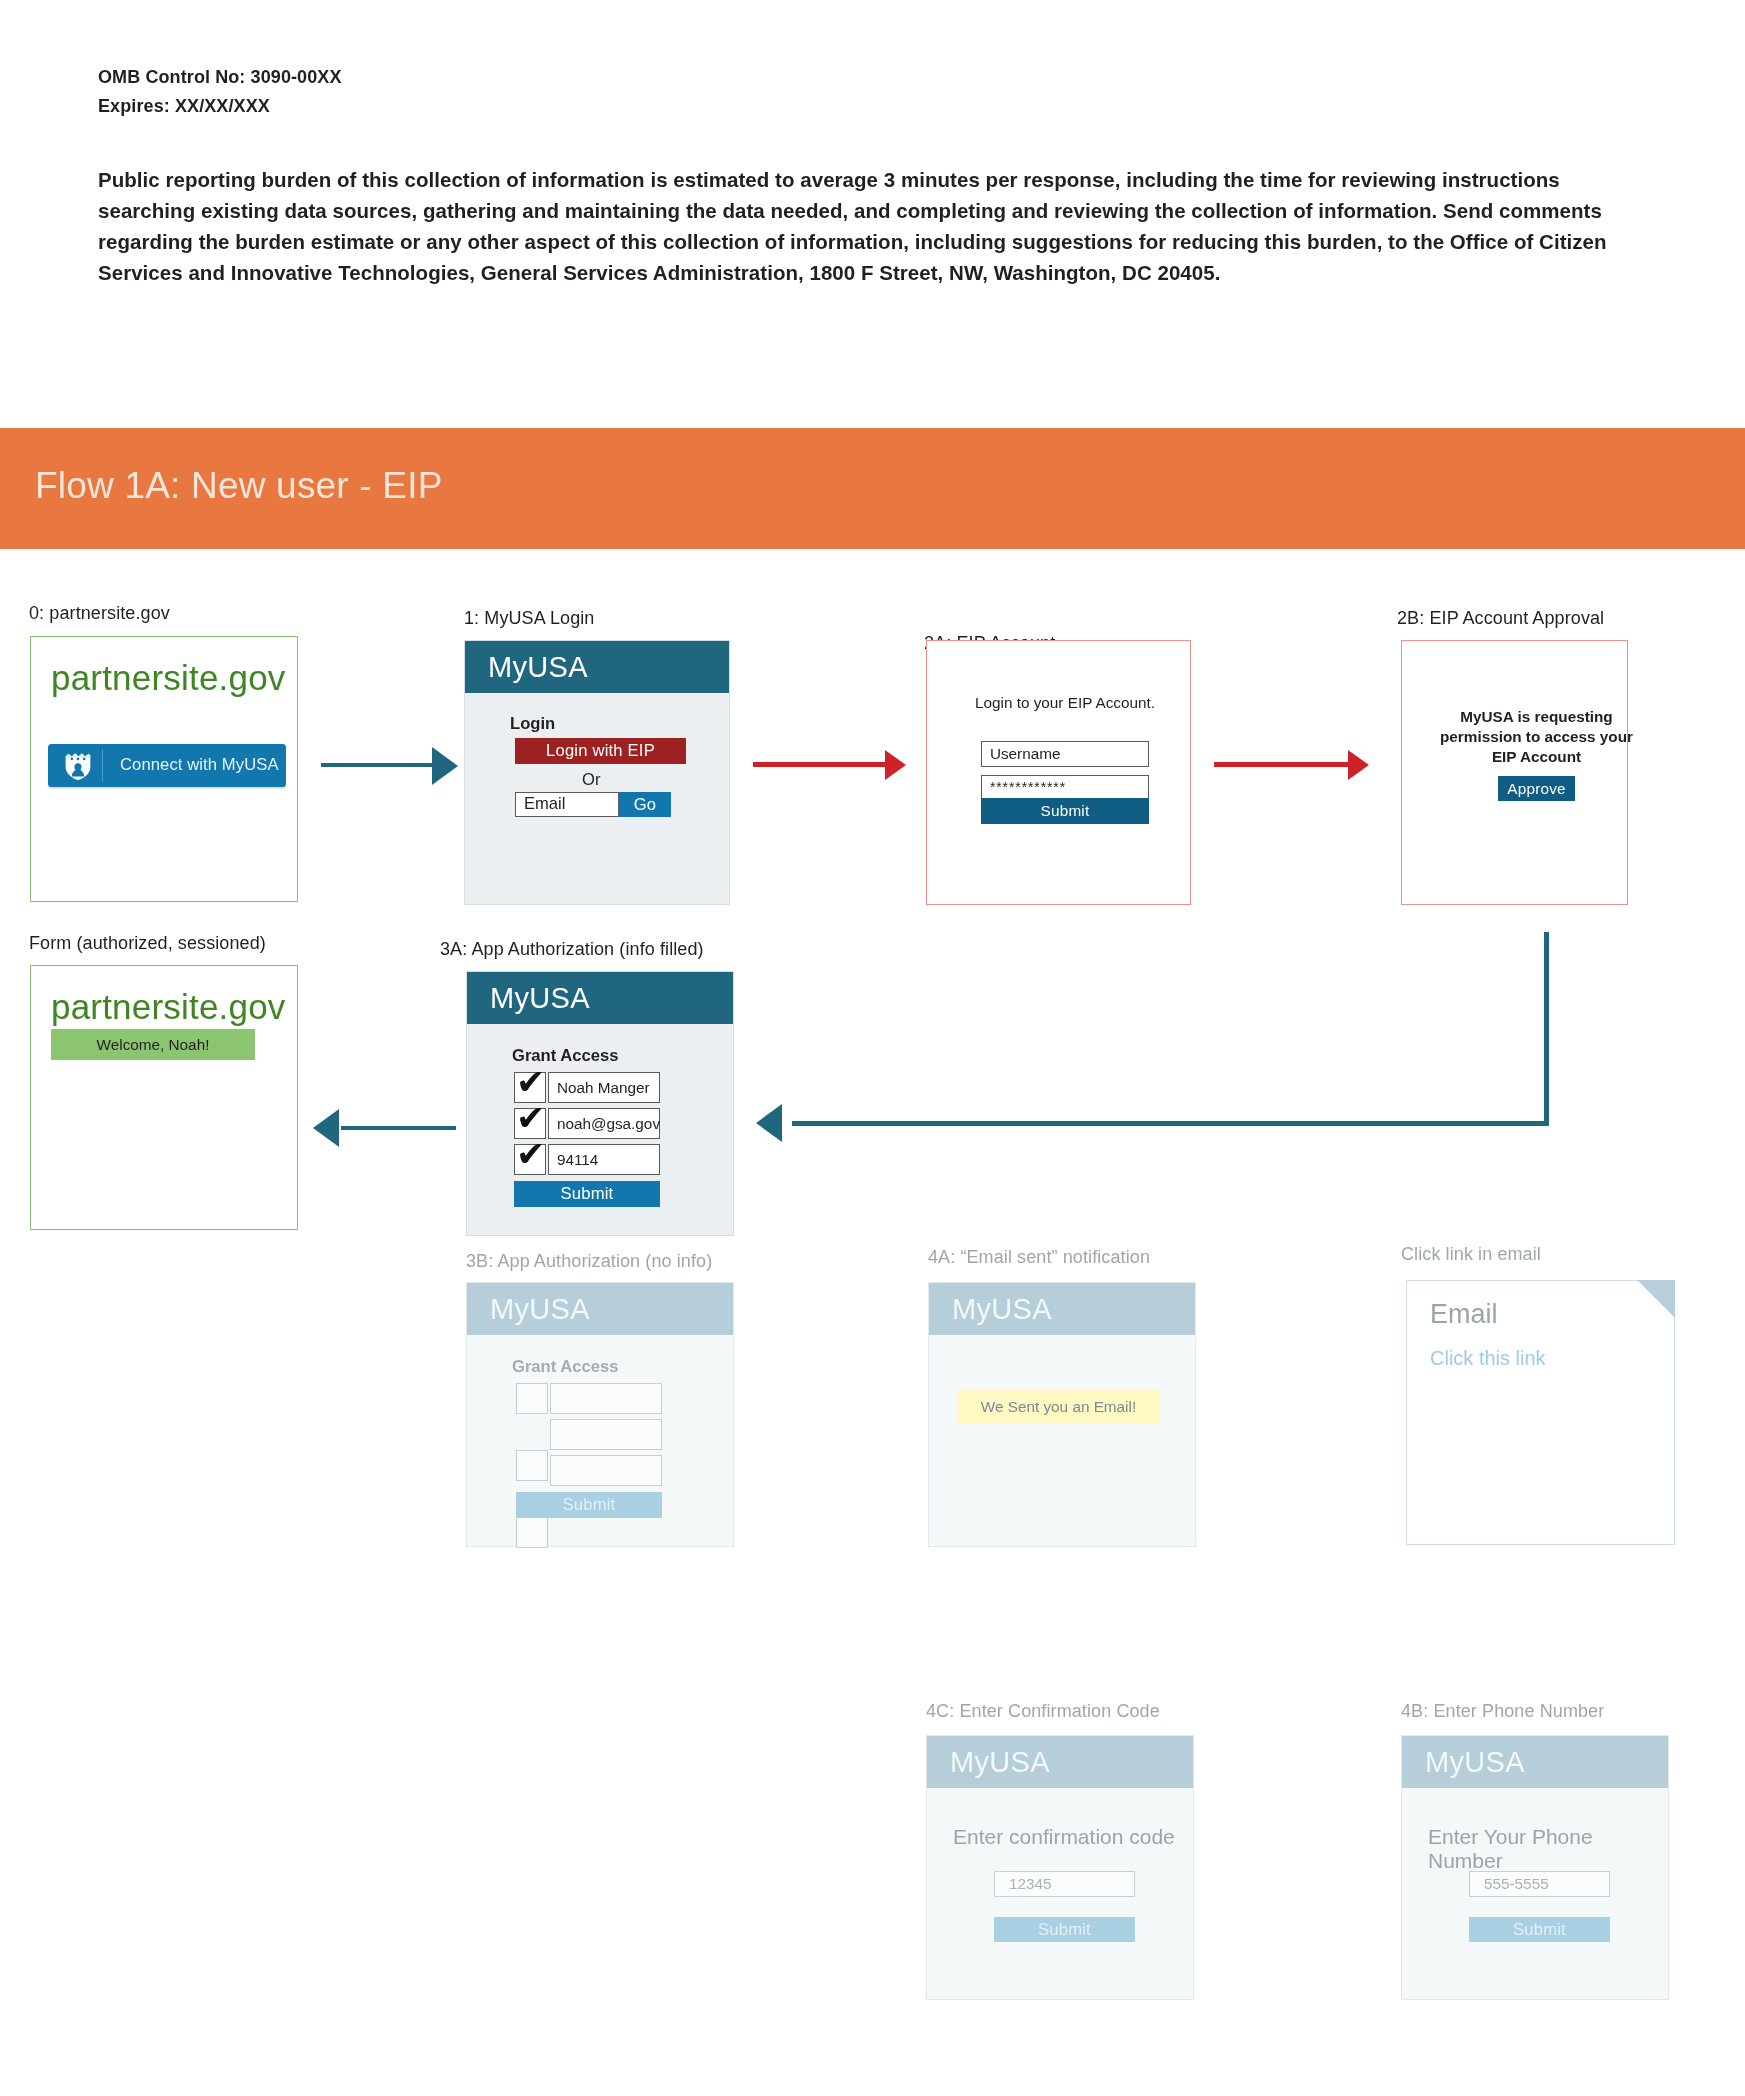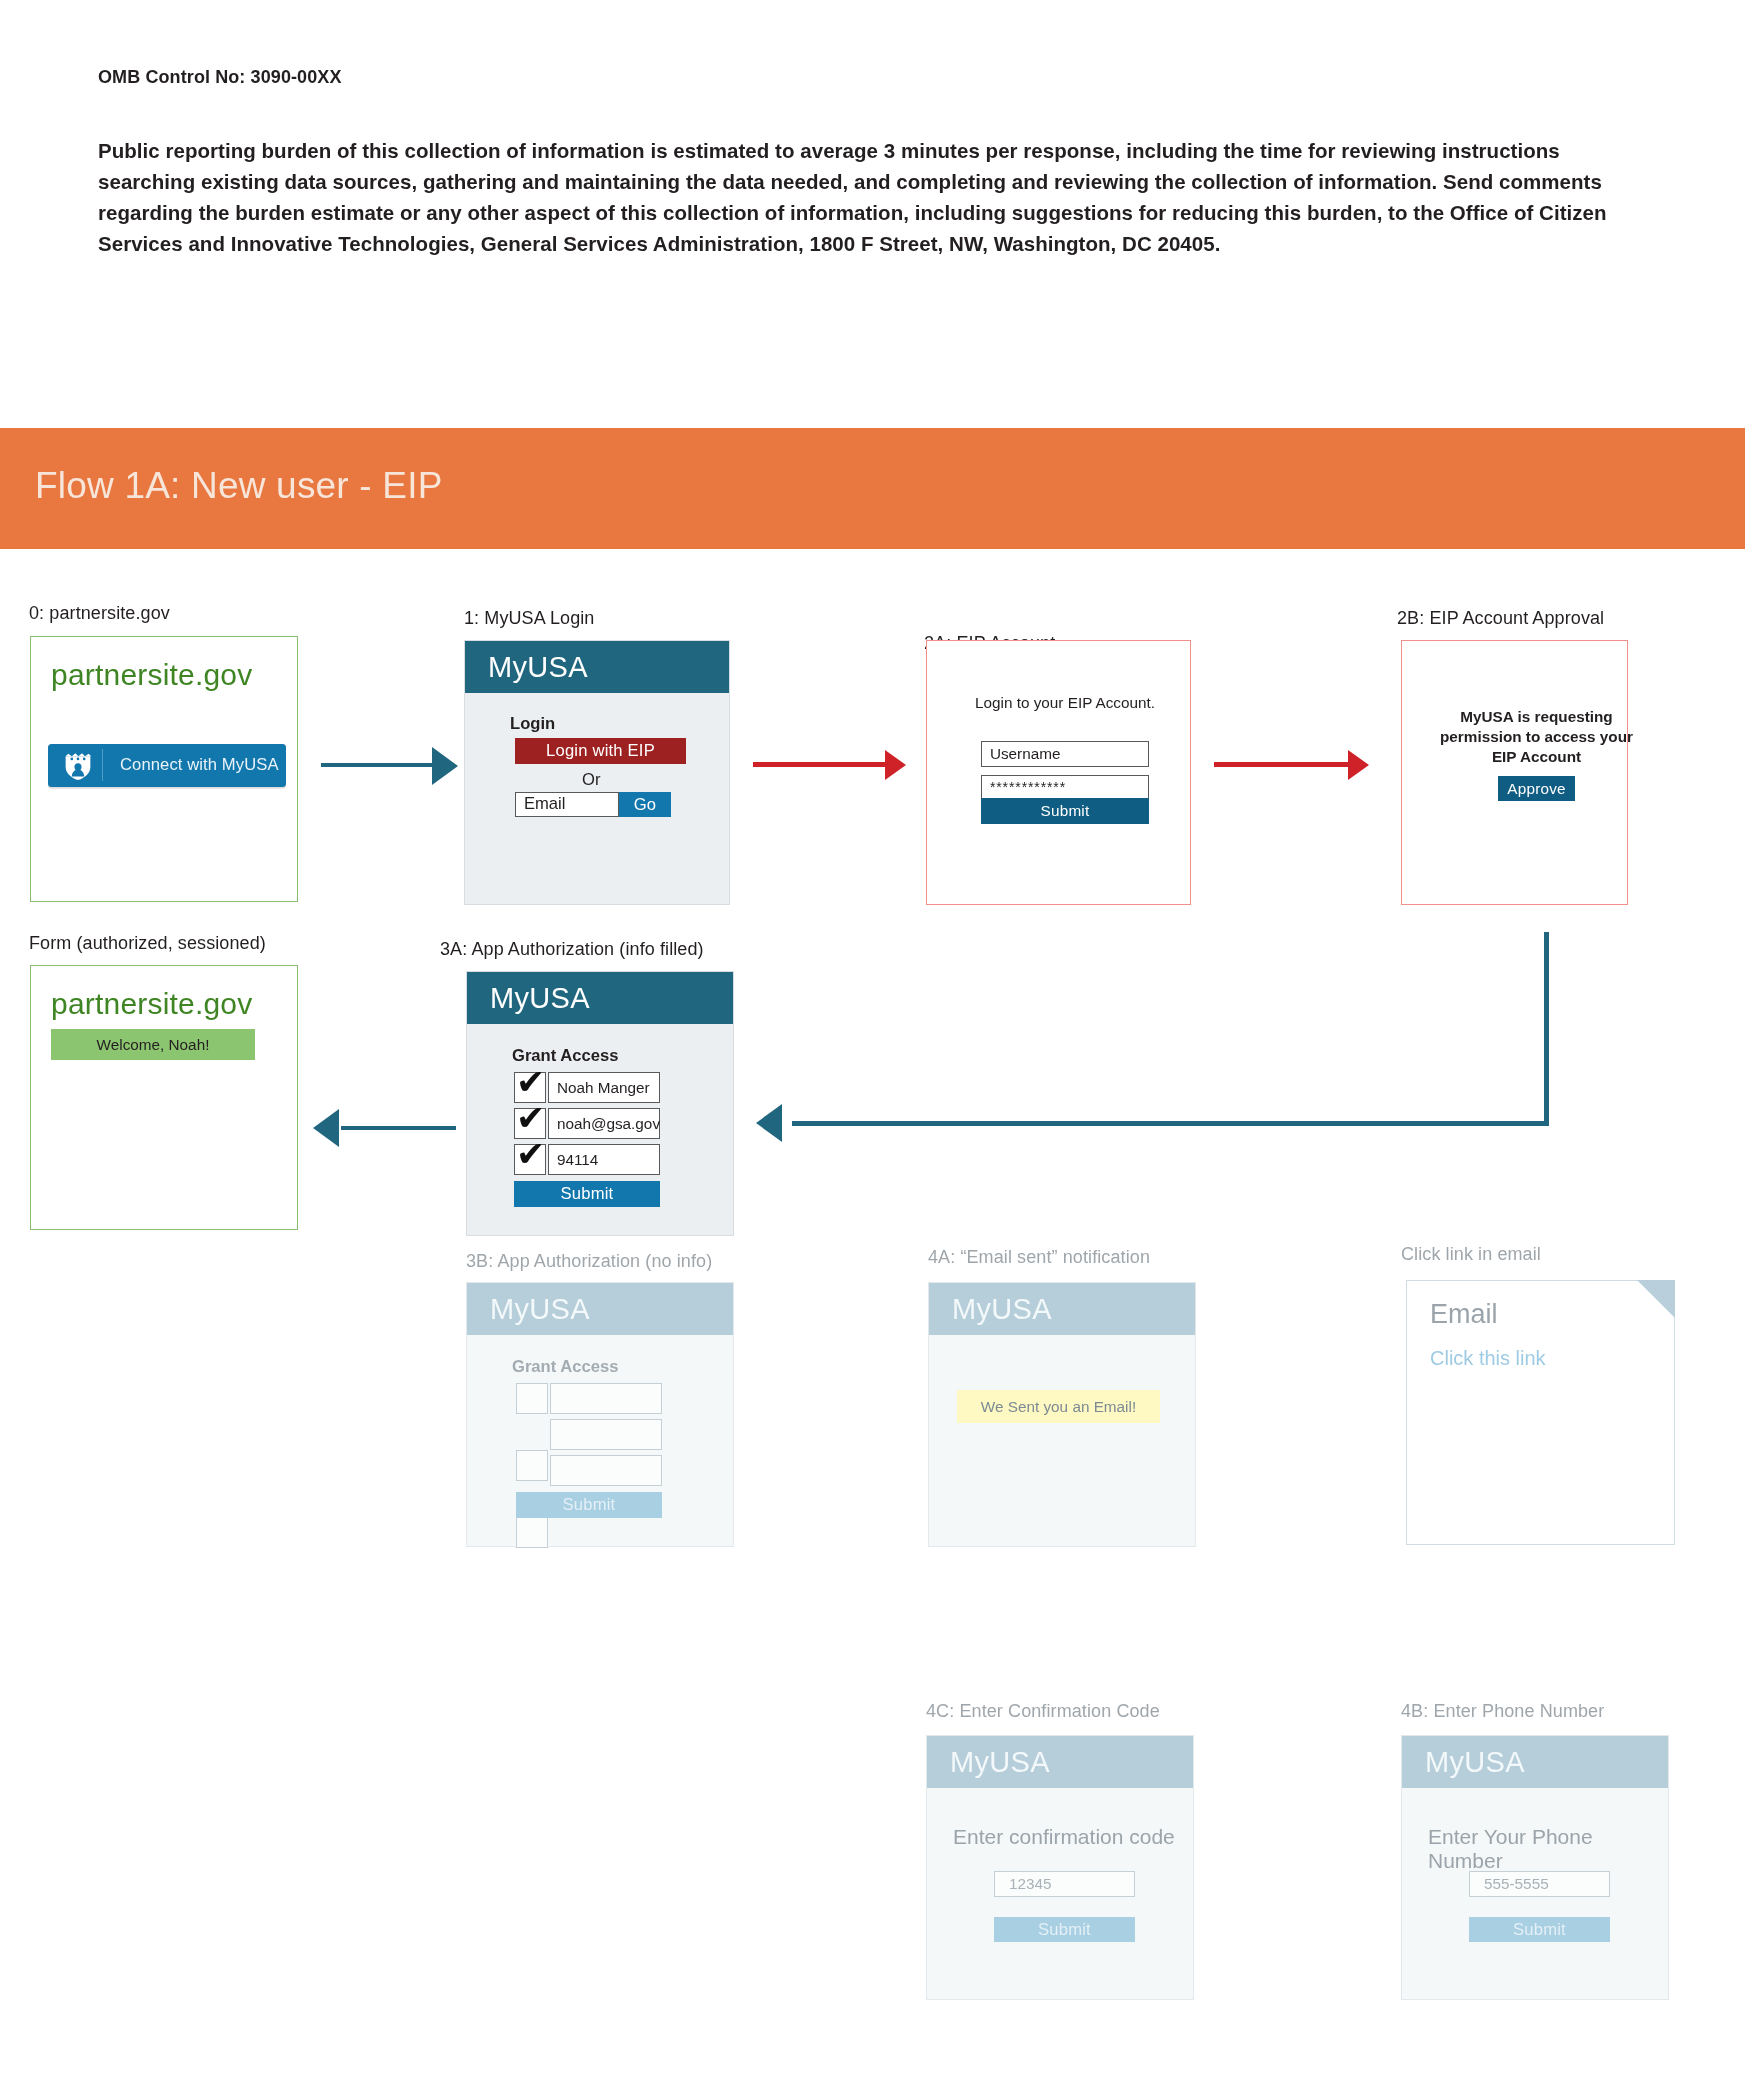--- a/index.html
+++ b/index.html
@@ -50,21 +50,21 @@
     position:absolute; left:23px; top:9.6px;
     font-size:29px; font-weight:300; color:#ffffff; letter-spacing:0.3px;
   }
   .app.faded{ border-color:#e2e8ec; background:#f5f8f9; }
   .app.faded .app-bar{ background:#b6ced9; }
   .app.faded .app-bar .brand{ color:#f3f8fa; }
   .app-body{ position:relative; }
 
   
   .partner-brand{
-    font-size:30px; color:#3f8524; font-weight:400; letter-spacing:0.2px;
+    font-size:35px; color:#3f8524; font-weight:400; letter-spacing:0.2px;
   }
 
   
   #connect-btn{
     left:48px; top:744px; width:238px; height:43px;
     background:#1277ad; border-radius:3.5px;
     box-shadow:0 1.7px 0 rgba(0,0,0,.13);
   }
   #connect-btn .divider{
     position:absolute; left:54px; top:5.2px; width:0.9px; height:32px; background:#4f9dc6;
@@ -125,20 +125,21 @@
     border-left:38px solid transparent; border-top:38px solid #b9d0dc;
   }
   .email-title{ font-size:27px; font-weight:300; color:#9aa4aa; }
   .email-link{ font-size:20px; color:#9ecbe3; }
 </style>
 </head>
 <body>
 
 <div class="abs" id="omb-block">
   <div class="omb-line">OMB Control No: 3090-00XX</div>
+  <div class="omb-line">Expires: XX/XX/XXX</div>
   <div id="omb-burden">Public reporting burden of this collection of information is estimated to average 3 minutes per response, including the time for reviewing instructions searching existing data sources, gathering and maintaining the data needed, and completing and reviewing the collection of information. Send comments regarding the burden estimate or any other aspect of this collection of information, including suggestions for reducing this burden, to the Office of Citizen Services and Innovative Technologies, General Services Administration, 1800 F Street, NW, Washington, DC 20405.</div>
 </div>
 
 <div class="abs" id="flow-banner">
   <div id="flow-banner-title">Flow 1A: New user - EIP</div>
 </div>
 
 <div class="abs caption" style="left:29px; top:603px;">0: partnersite.gov</div>
 <div class="abs frame green" style="left:30px; top:636px; width:268px; height:266px;">
   <div class="abs partner-brand" style="left:20px; top:21px;">partnersite.gov</div>

